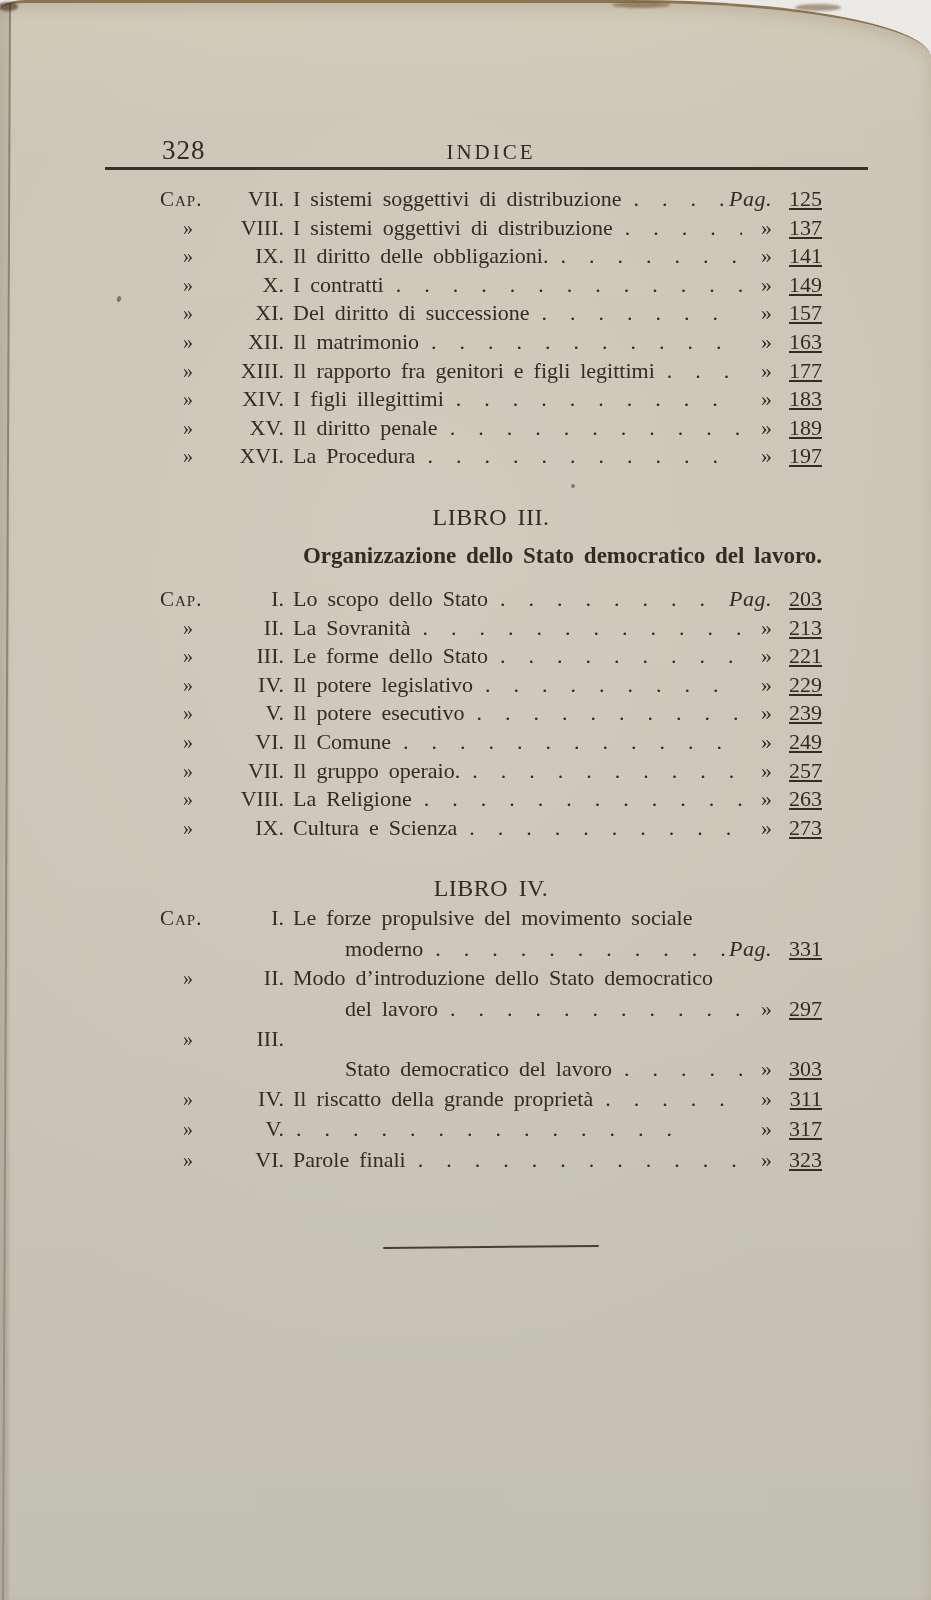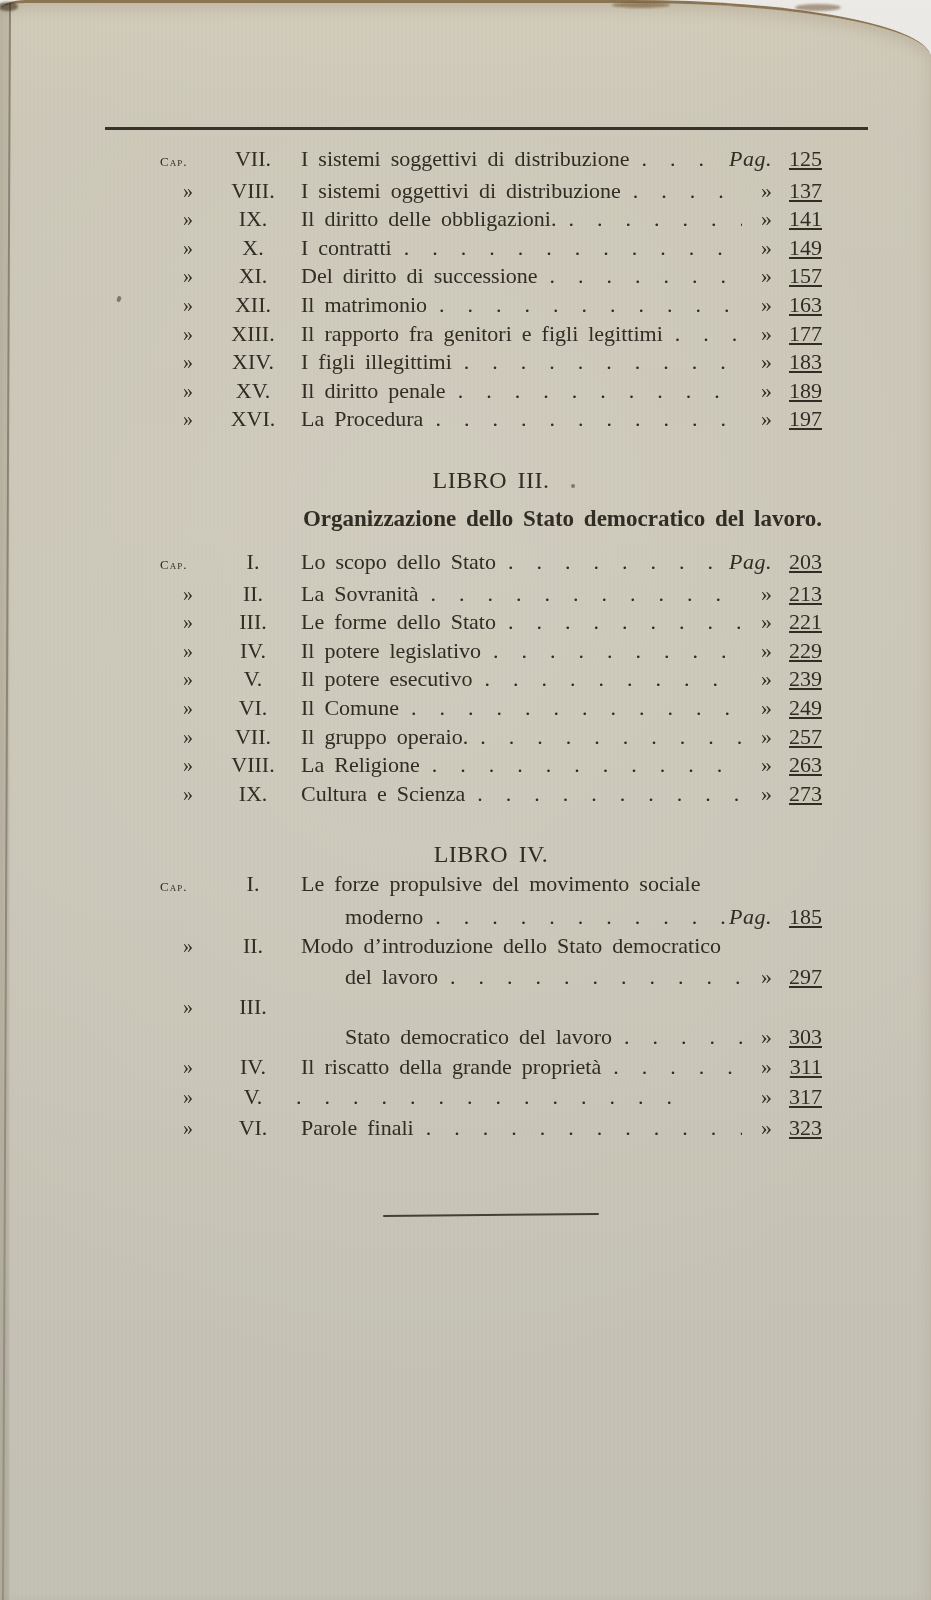--- a/index.html
+++ b/index.html
@@ -41,24 +41,24 @@
   .content { position: absolute; left: 160px; right: 109px; top: 124px; }
   .pagehead { position: relative; height: 40px; }
   .folio { position: absolute; left: 2px; bottom: 1px; font-size: 27px; letter-spacing: 1px; }
   .running-title { position: absolute; left: 0; right: 0; bottom: 2px; text-align: center; font-size: 21px; letter-spacing: 3px; }
   .head-rule { height: 3px; background: #38322a; margin: 0 -46px 0 -55px; }
 
   #toc { margin-top: 15px; }
   .toc-row { display: flex; align-items: baseline; font-size: 22px; line-height: 28.6px; overflow: hidden; }
   .entries-2 .toc-row { line-height: 29.6px; }
   .cap-col { flex: none; width: 62px; }
-  .cap-col.word { font-variant: small-caps; letter-spacing: 1px; font-size: 13px; }
+  .cap-col.word { font-variant: small-caps; letter-spacing: 1px; font-size: 21px; }
   .cap-col.mark { padding-left: 23px; font-size: 20px; }
-  .roman-col { flex: none; width: 62px; text-align: center; }
-  .title { flex: 0 1 auto; min-width: 0; margin-left: 17px; word-spacing: 4.5px; white-space: nowrap; }
+  .roman-col { flex: none; width: 62px; text-align: right; }
+  .title { flex: 0 1 auto; min-width: 0; margin-left: 9px; word-spacing: 4.5px; white-space: nowrap; }
   .title.tight { word-spacing: 0.5px; letter-spacing: -0.2px; }
   .title.cont { margin-left: 185px; }
   .leader { flex: 1 1 0; min-width: 0; overflow: hidden; white-space: nowrap; letter-spacing: 23px; margin-left: 12px; }
   .page-label { flex: none; min-width: 30px; text-align: right; }
   .page-label.pag { font-style: italic; min-width: 44px; letter-spacing: 0.5px; }
   .page-num { flex: none; width: 50px; text-align: right; text-decoration: underline; }
 
   .book-heading { text-align: center; font-size: 24px; line-height: 30px; margin-top: 31px; letter-spacing: 0.5px; word-spacing: 4px; }
   .book-title { text-align: right; font-weight: bold; font-size: 23px; line-height: 32px; margin: 8px 0 13px; word-spacing: 4px; }
   .title-line.spaced { letter-spacing: 7px; word-spacing: 10px; }
@@ -73,20 +73,24 @@
     <div class="fold-shadow"></div>
     <div class="fold"></div>
     <div class="stain s1"></div>
     <div class="stain s2"></div>
     <div class="stain s3"></div>
     <div class="speck sp1"></div>
     <div class="speck sp2"></div>
     <div class="tex"></div>
 
     <div class="content">
+      <div class="pagehead">
+        <span class="folio">328</span>
+        <span class="running-title">INDICE</span>
+      </div>
       <div class="head-rule"></div>
 
       <div id="toc">
           <div class="entries entries-0">
             <div class="toc-row">
               <span class="cap-col word">Cap.</span>
               <span class="roman-col">VII.</span>
               <span class="title">I sistemi soggettivi di distribuzione</span>
               <span class="leader">..............</span>
               <span class="page-label pag">Pag.</span>
@@ -247,21 +251,21 @@
           <div class="entries entries-2">
             <div class="toc-row">
               <span class="cap-col word">Cap.</span>
               <span class="roman-col">I.</span>
               <span class="title">Le forze propulsive del movimento sociale</span>
             </div>
             <div class="toc-row">
               <span class="title cont">moderno</span>
               <span class="leader">..............</span>
               <span class="page-label pag">Pag.</span>
-              <span class="page-num">185</span>
+              <span class="page-num">331</span>
             </div>
             <div class="toc-row">
               <span class="cap-col mark">»</span>
               <span class="roman-col">II.</span>
               <span class="title">Modo d’introduzione dello Stato democratico</span>
             </div>
             <div class="toc-row">
               <span class="title cont">del lavoro</span>
               <span class="leader">..............</span>
               <span class="page-label">»</span>

